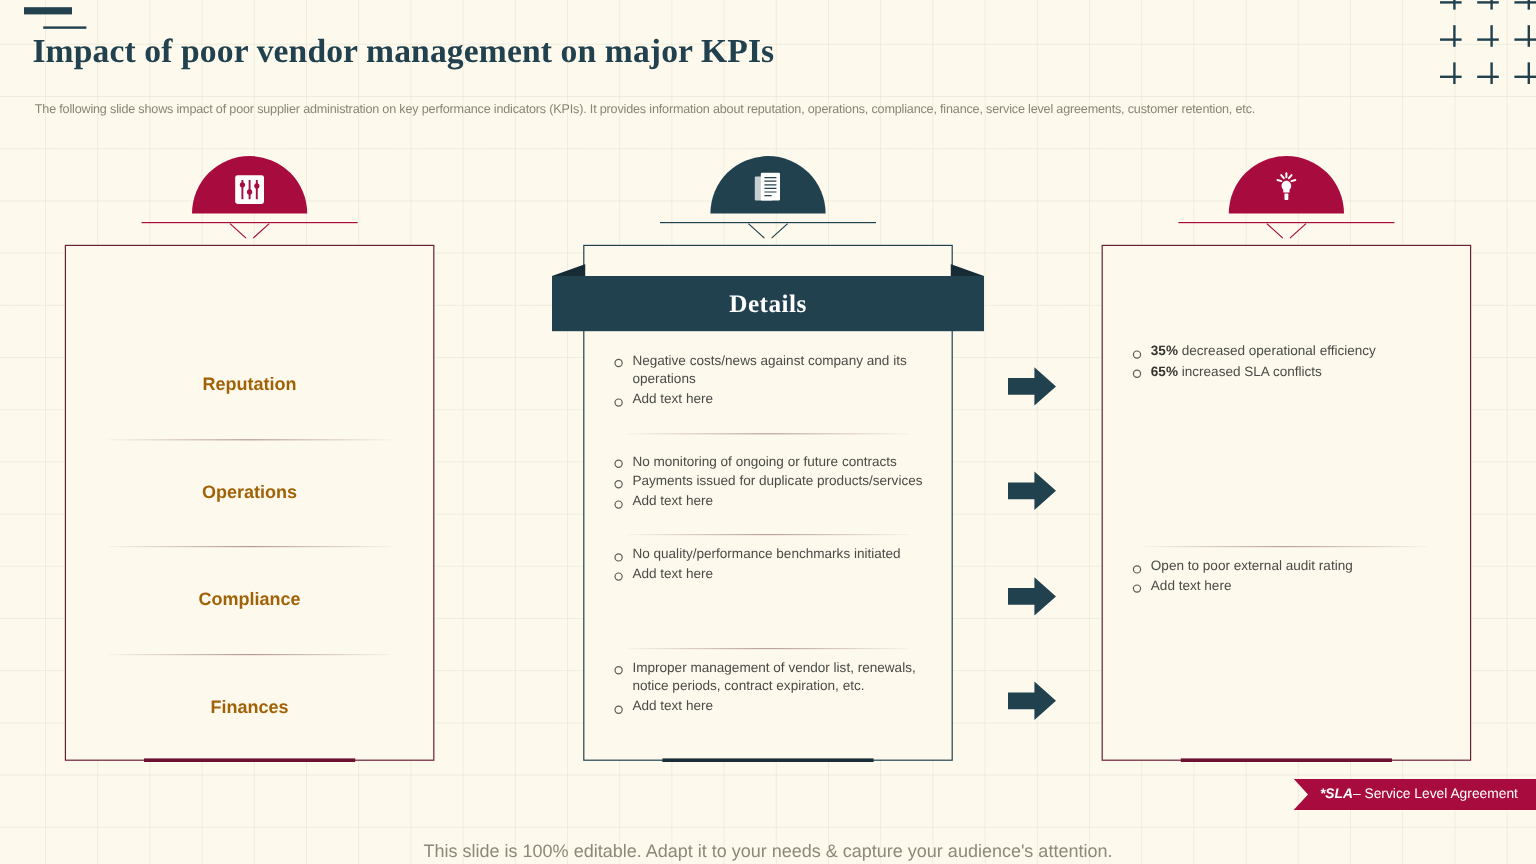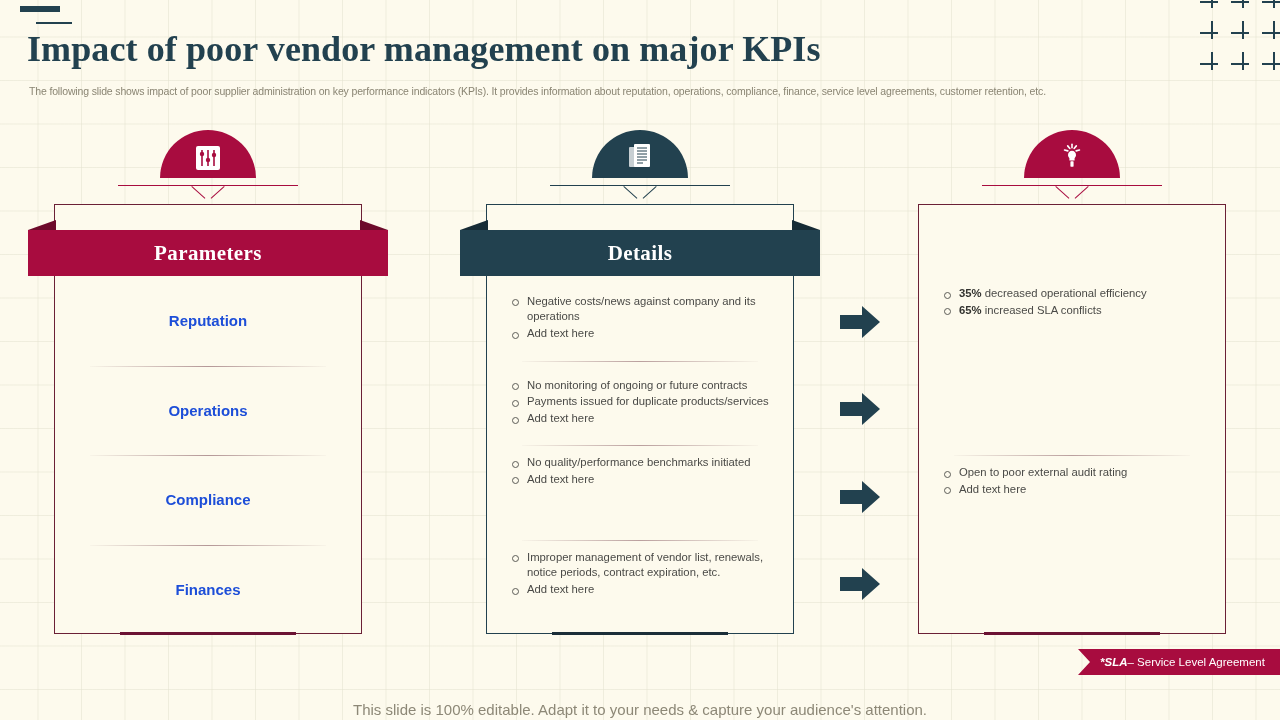--- a/index.html
+++ b/index.html
@@ -67,21 +67,21 @@
     top: 22px; left: 36px;
     width: 36px; height: 2px;
     background: #22414f;
   }
 
   #page-title {
     position: absolute;
     top: 28px;
     left: 27px;
     font-family: "Liberation Serif", serif;
-    font-size: 36px;
+    font-size: 28px;
     font-weight: 700;
     color: #22414f;
     letter-spacing: .1px;
     white-space: nowrap;
   }
 
   #subtitle {
     position: absolute;
     top: 85px;
     left: 29px;
@@ -229,21 +229,21 @@
     flex-direction: column;
     z-index: 2;
   }
   .param-row {
     flex: 1 1 0;
     display: flex;
     align-items: center;
     justify-content: center;
     font-size: 15px;
     font-weight: 700;
-    color: #1d4ed8;
+    color: #a16207;
     position: relative;
   }
   .param-row + .param-row::before {
     content: "";
     position: absolute;
     top: 0;
     left: 36px;
     right: 36px;
     height: 1px;
     background: linear-gradient(to right, rgba(160,140,140,.05), rgba(120,70,80,.55), rgba(160,140,140,.05));
@@ -387,25 +387,20 @@
 
   <div class="rule-row">
     <div class="line crimson"></div>
     <div class="chev crimson"></div>
   </div>
 
   <div class="card">
     <div class="card-accent crimson"></div>
   </div>
 
-  <div class="ribbon">
-    <div class="fold left crimson"></div>
-    <div class="fold right crimson"></div>
-    <div class="ribbon-body crimson">Parameters</div>
-  </div>
 
   <div id="param-list">
     <div class="param-row">Reputation</div>
     <div class="param-row">Operations</div>
     <div class="param-row">Compliance</div>
     <div class="param-row">Finances</div>
   </div>
 </div>
 
 <div class="column" id="col-details">

